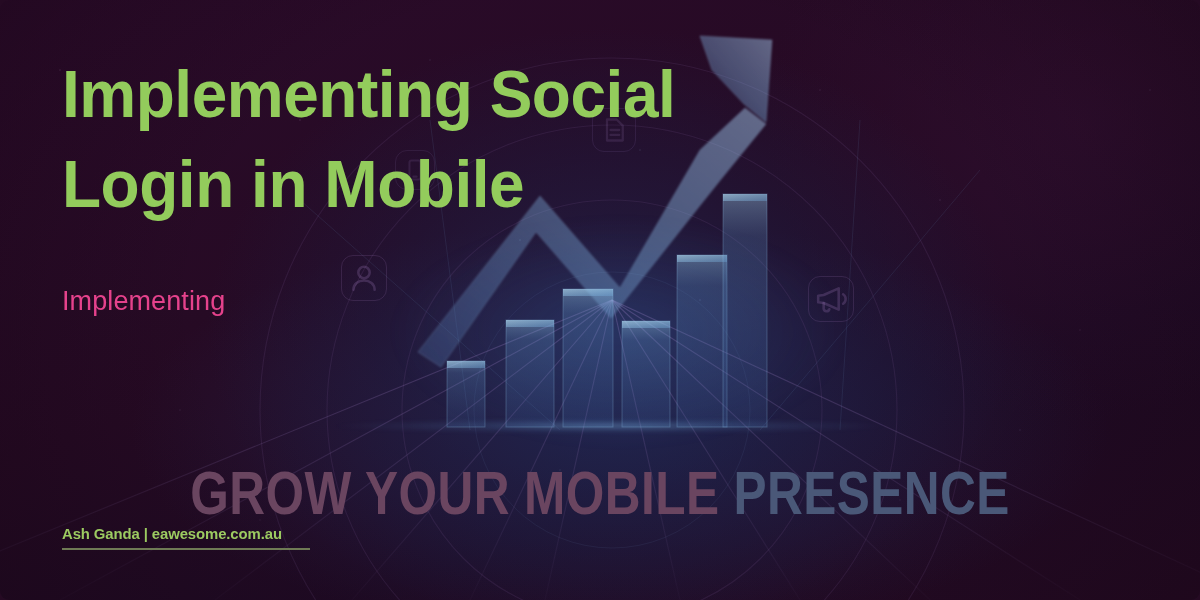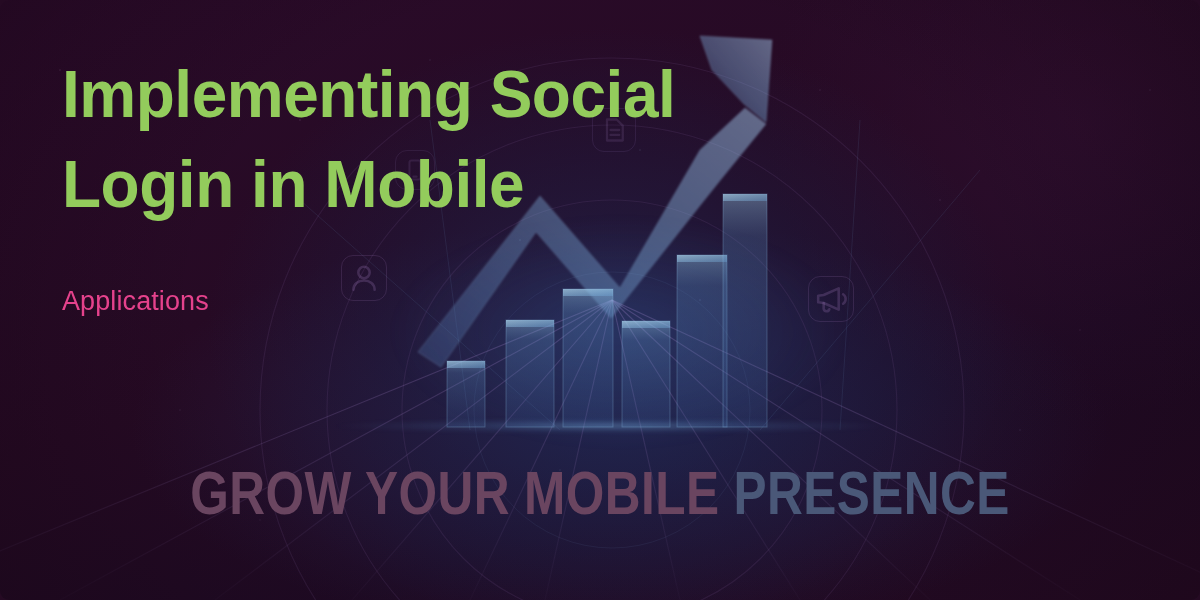--- a/index.html
+++ b/index.html
@@ -337,16 +337,20 @@
     <div class="backdrop-word">
       <span class="bw-a">GROW YOUR MOBILE</span><span>&nbsp;</span><span class="bw-b">PRESENCE</span>
     </div>
   </div>
 
   <div class="title">
     <span class="title-line">Implementing Social</span>
     <span class="title-line">Login in Mobile</span>
   </div>
 
-  <div class="subtitle">Applications</div>
-
+  <div class="subtitle">Implementing</div>
+
+  <div class="footer">
+    <div class="footer-text">Ash Ganda | eawesome.com.au</div>
+    <div class="footer-rule"></div>
+  </div>
 
 </div>
 
 </body></html>

